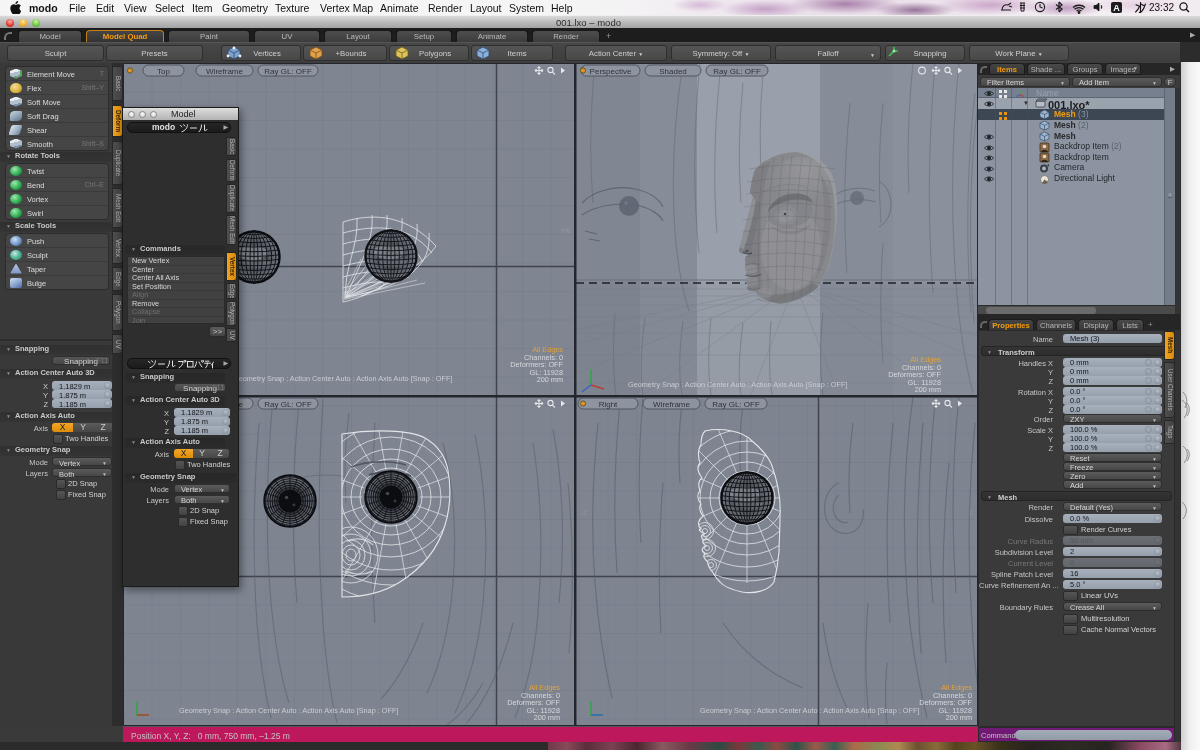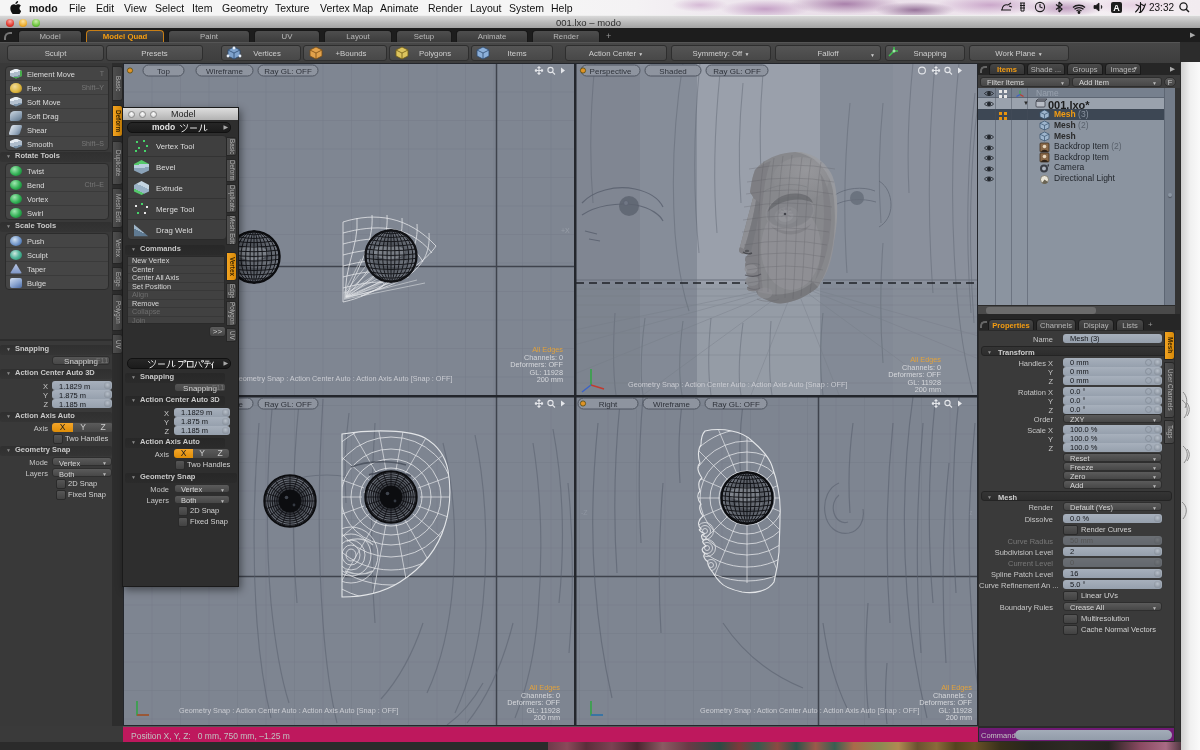--- a/index.html
+++ b/index.html
@@ -1028,42 +1028,20 @@
   <div class="abs" style="left:4px;top:14px;width:104px;height:11px;background:linear-gradient(#262626,#1b1b1b);border:1px solid #111;border-radius:5px;box-sizing:border-box">
     <span class="tx" style="left:24px;top:0px;font-size:8.5px;font-weight:bold;color:#e2e2e2">modo</span>
     <svg class="abs" style="left:52px;top:1px" width="30" height="9" viewBox="0 0 30 9" fill="none" stroke="#e2e2e2" stroke-width="1" stroke-linecap="round">
       <path d="M0.5,1.5 L2,2.8 M3.5,0.8 L5,2 M7.5,0.8 C7.6,3.5 5.5,6.5 2,7.8"></path>
       <path d="M10.5,4 L16.5,4"></path>
       <path d="M21.5,1 C21.5,4 20.5,6.3 19,7.8 M24.5,1 L24.5,6 C24.5,7.3 26,6.8 27,5.4"></path>
     </svg>
     <span class="tx" style="right:2px;top:1px;font-size:6px;color:#aaa">▶</span>
   </div>
 
-  <div class="abs" style="left:4px;top:27px;width:100px;height:105px;background:#3f3f3f;border:1px solid #2a2a2a;border-radius:4px;box-sizing:border-box">
-    <div class="ptool">
-        <span class="pic" id="pic1"></span>
-        <span class="plb">Vertex Tool</span>
-      </div>
-    <div class="ptool">
-        <span class="pic" id="pic2"></span>
-        <span class="plb">Bevel</span>
-      </div>
-    <div class="ptool">
-        <span class="pic" id="pic3"></span>
-        <span class="plb">Extrude</span>
-      </div>
-    <div class="ptool">
-        <span class="pic" id="pic4"></span>
-        <span class="plb">Merge Tool</span>
-      </div>
-    <div class="ptool" style="border:none">
-        <span class="pic" id="pic5"></span>
-        <span class="plb">Drag Weld</span>
-      </div>
-  </div>
 
   <div class="vtab" style="left:103px;top:29px;width:11px;height:19px;">Basic</div>
   <div class="vtab" style="left:103px;top:51px;width:11px;height:23px;">Deform</div>
   <div class="vtab" style="left:103px;top:76px;width:11px;height:29px;">Duplicate</div>
   <div class="vtab" style="left:103px;top:107px;width:11px;height:30px;">Mesh Edit</div>
   <div class="vtab" style="left:103px;top:144px;width:11px;height:29px;background:linear-gradient(90deg,#f2a321,#d88a08);color:#3a2500;font-weight:bold">Vertex</div>
   <div class="vtab" style="left:103px;top:175px;width:11px;height:16px;">Edge</div>
   <div class="vtab" style="left:103px;top:193px;width:11px;height:25px;">Polygon</div>
   <div class="vtab" style="left:103px;top:220px;width:11px;height:14px;">UV</div>
 

